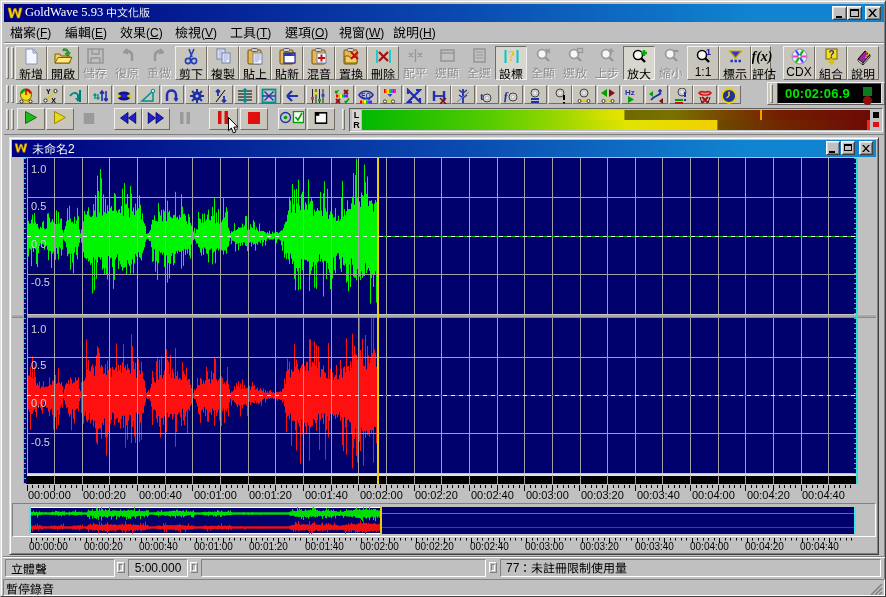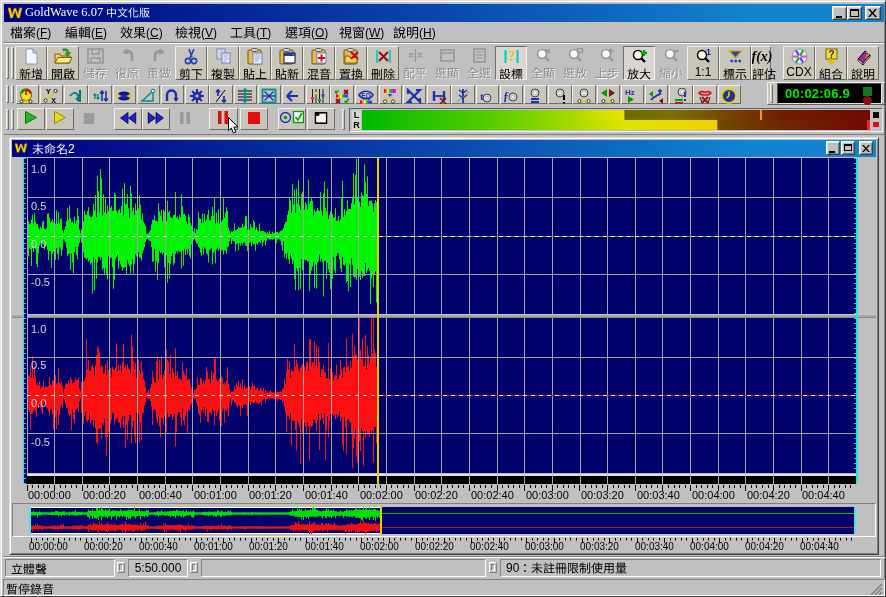--- a/index.html
+++ b/index.html
@@ -105,21 +105,21 @@
         <path id="g72" d="M153 110V473C153 614 143 791 32 916C49 925 79 950 90 965C167 880 201 765 216 653H467V951H543V653H813V858C813 876 806 882 786 883C767 884 699 885 629 882C639 902 651 935 655 954C749 955 807 954 841 942C875 930 887 907 887 858V110ZM227 182H467V343H227ZM813 182V343H543V182ZM227 414H467V582H223C226 544 227 507 227 473ZM813 414V582H543V414Z"></path>
         <path id="g73" d="M250 215H747V270H250ZM250 117H747V171H250ZM177 72V315H822V72ZM52 358V415H949V358ZM230 607H462V665H230ZM535 607H777V665H535ZM230 507H462V563H230ZM535 507H777V563H535ZM47 877V935H955V877H535V819H873V766H535V711H851V460H159V711H462V766H131V819H462V877Z"></path>
         <path id="g74" d="M500 336C540 336 576 307 576 261C576 215 540 186 500 186C460 186 424 215 424 261C424 307 460 336 500 336ZM500 826C540 826 576 796 576 751C576 705 540 675 500 675C460 675 424 705 424 751C424 796 460 826 500 826Z"></path>
       </defs>
     </svg>
     <div class="abs tbar" style="left:3px;top:3px;width:880px;height:18px"></div>
     <svg class="abs" style="left:6px;top:5px" width="16" height="14" viewBox="0 0 16 14">
       <path d="M1 2 L3.5 12 L5.5 12 L8 5 L10.5 12 L12.5 12 L15 2 L12.5 2 L11 8.5 L9 2.5 L7 2.5 L5 8.5 L3.5 2 Z" fill="#ffd700" stroke="#b8860b" stroke-width="0.6"></path>
     </svg>
     <div class="abs" style="left:24px;top:4px;height:15px;display:flex;align-items:center;gap:3px">
-      <span style="font-family:'Liberation Serif',serif;font-size:12.5px;color:#fff">GoldWave 6.07</span>
+      <span style="font-family:'Liberation Serif',serif;font-size:12.5px;color:#fff">GoldWave 5.93</span>
       <svg style="" width="44" height="11" viewBox="0 0 4000 1000">
         <use href="#g0" x="0" fill="#fff"></use>
         <use href="#g1" x="1000" fill="#fff"></use>
         <use href="#g2" x="2000" fill="#fff"></use>
         <use href="#g3" x="3000" fill="#fff"></use>
       </svg>
     </div>
     <div class="abs btn3d" style="left:831px;top:5px;width:15px;height:14px">
       <div class="abs" style="left:3px;top:9px;width:6px;height:2px;background:#000"></div>
     </div>
@@ -1377,31 +1377,31 @@
     <div class="abs" style="left:2px;top:555px;width:882px;height:2px;border-top:1px solid #808080;border-bottom:1px solid #fff"></div>
     <div class="cell" style="left:4px;top:558px;width:110px;height:18px"></div>
     <div class="abs" style="left:10px;top:560px"><svg style="" width="36" height="12" viewBox="0 0 3000 1000">
         <use href="#g60" x="0" fill="#000"></use>
         <use href="#g61" x="1000" fill="#000"></use>
         <use href="#g62" x="2000" fill="#000"></use>
       </svg></div>
     <div class="sgrip" style="left:116px;top:561px">
       <i></i>
     </div>
-    <div class="cell" style="left:127px;top:558px;width:60px;height:18px;text-align:center;line-height:16px">5:50.000</div>
+    <div class="cell" style="left:127px;top:558px;width:60px;height:18px;text-align:center;line-height:16px">5:00.000</div>
     <div class="sgrip" style="left:189px;top:561px">
       <i></i>
     </div>
     <div class="cell" style="left:200px;top:558px;width:285px;height:18px"></div>
     <div class="sgrip" style="left:488px;top:561px">
       <i></i>
     </div>
     <div class="cell" style="left:499px;top:558px;width:381px;height:18px"></div>
     <div class="abs" style="left:505px;top:558px;height:18px;display:flex;align-items:center;font-size:12px">
-      <span>90</span>
+      <span>77</span>
       <svg style="" width="12" height="12" viewBox="0 0 1000 1000">
         <use href="#g74" x="0" fill="#000"></use>
       </svg>
       <svg style="" width="96" height="12" viewBox="0 0 8000 1000">
         <use href="#g57" x="0" fill="#000"></use>
         <use href="#g67" x="1000" fill="#000"></use>
         <use href="#g68" x="2000" fill="#000"></use>
         <use href="#g69" x="3000" fill="#000"></use>
         <use href="#g70" x="4000" fill="#000"></use>
         <use href="#g71" x="5000" fill="#000"></use>

